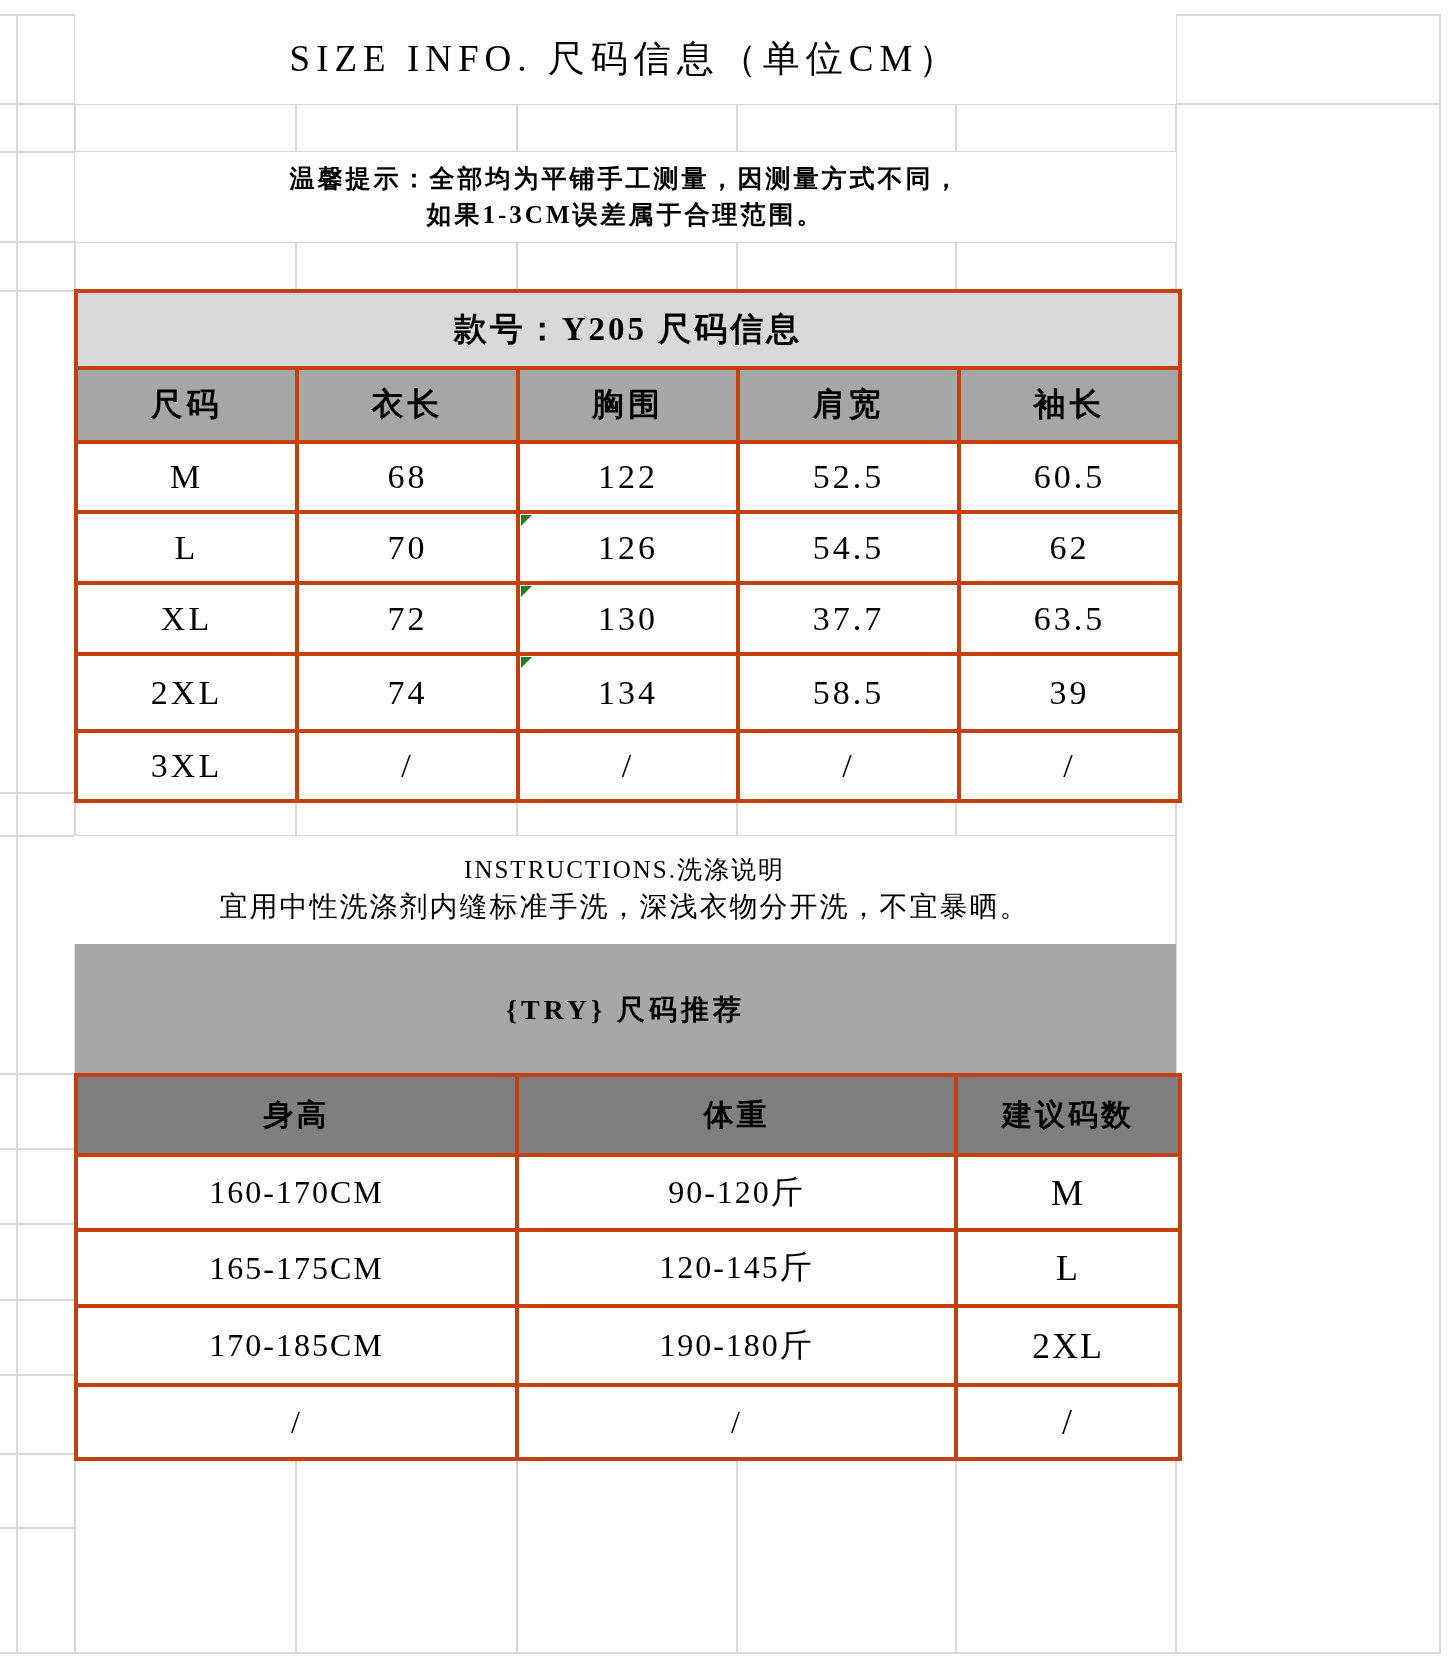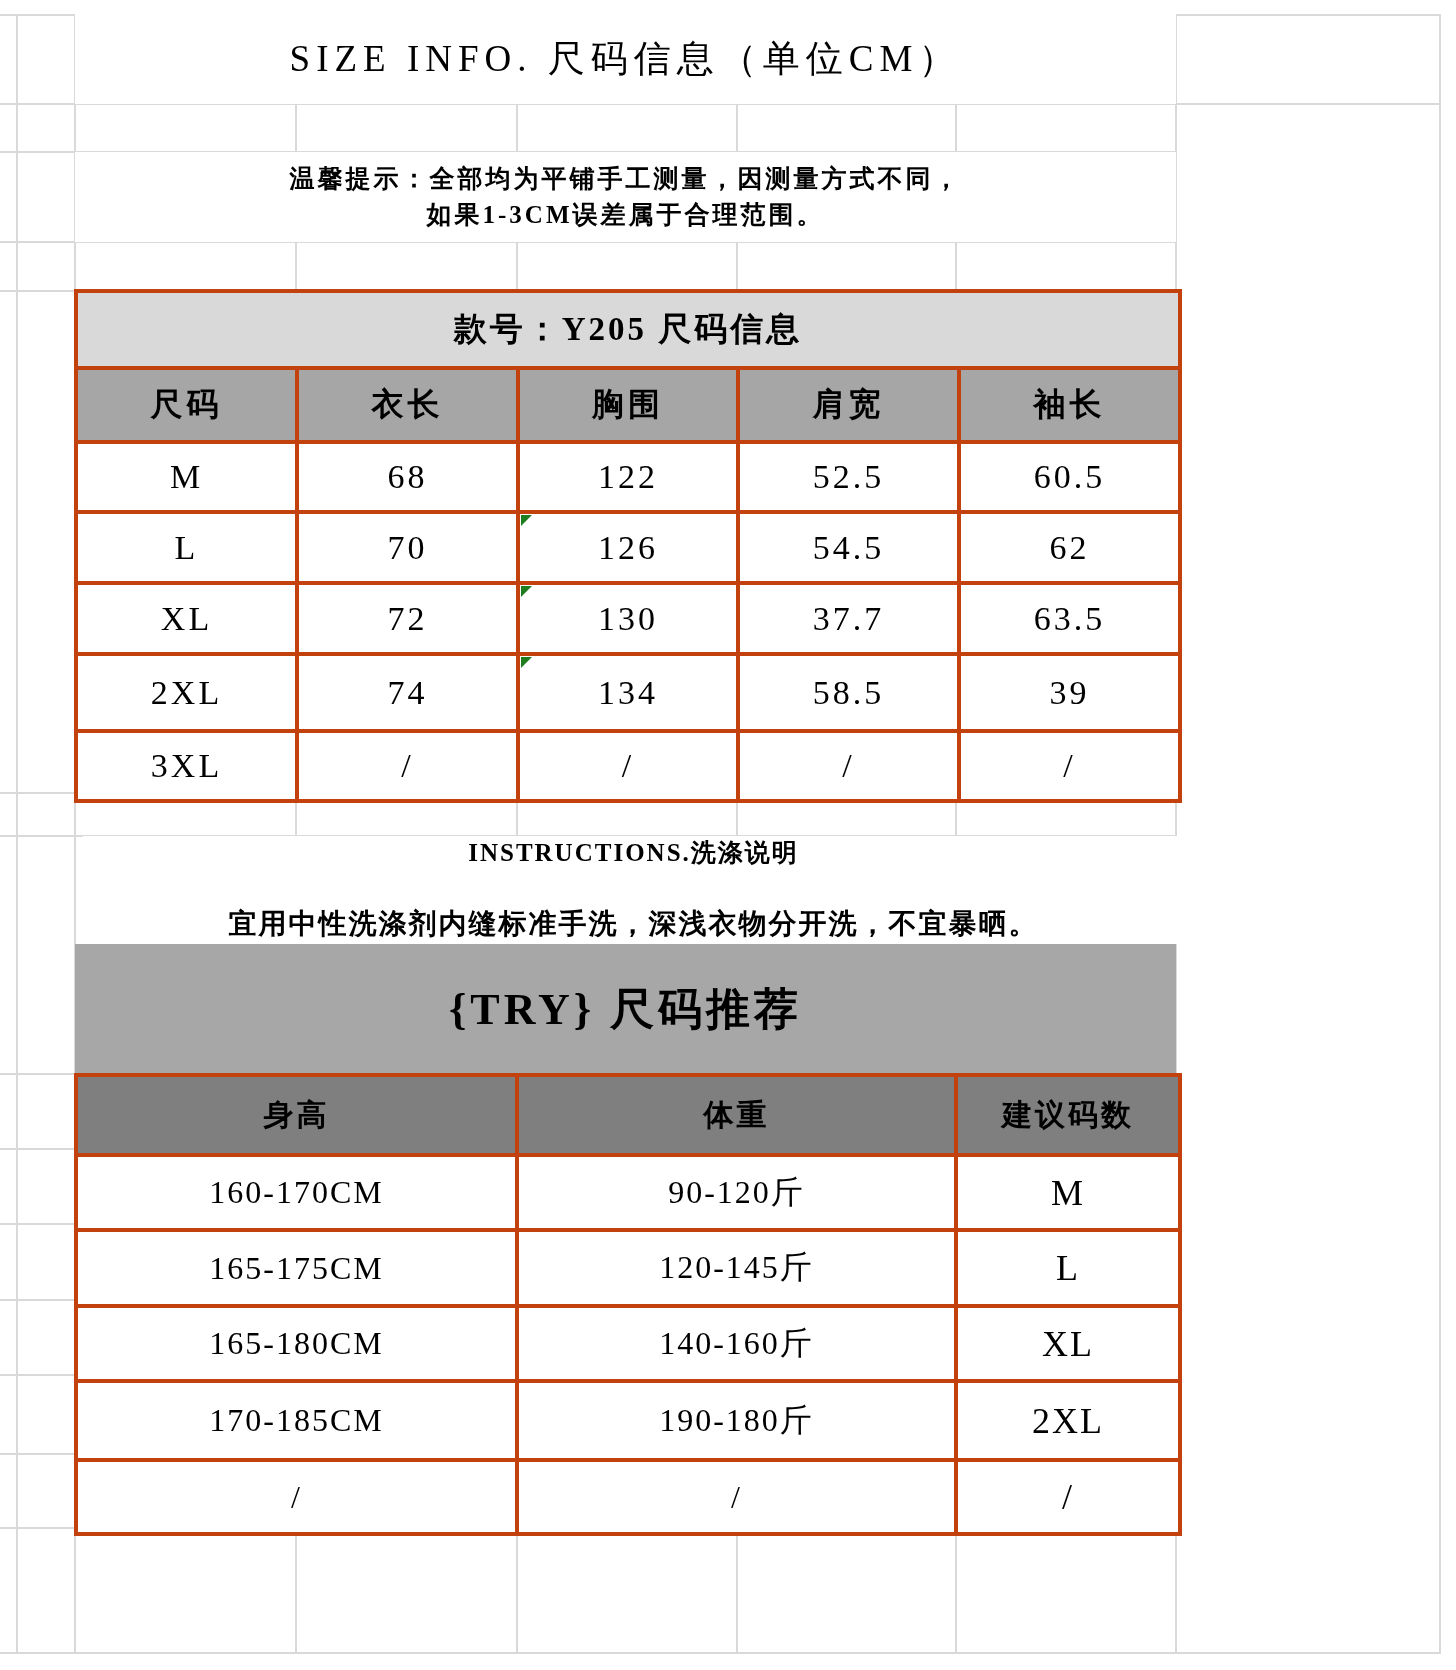--- a/index.html
+++ b/index.html
@@ -8,28 +8,28 @@
     font-family:"Liberation Serif","DejaVu Serif",serif;color:#000;padding-left:16px;
   }
   
   .gl{position:absolute;background:#d9d9d9;}
   .gl.h{height:2px;}
   .gl.v{width:2px;}
   
   .cell{position:absolute;background:#ffffff;display:flex;flex-direction:column;align-items:center;justify-content:center;text-align:center;}
   .title-cell{left:75px;top:14px;width:1101px;height:90px;font-size:37px;letter-spacing:6px;}
   .notice-cell{left:75px;top:152px;width:1101px;height:90px;font-size:25px;font-weight:bold;line-height:36px;letter-spacing:3px;}
-  .instructions-cell{left:83px;top:836px;width:1101px;height:108px;font-weight:bold;letter-spacing:2px;justify-content:space-between;}
+  .instructions-cell{left:74px;top:836px;width:1101px;height:108px;font-weight:normal;letter-spacing:2px;}
   .instructions-cell .l1{font-size:25px;line-height:34px;}
   .instructions-cell .l2{font-size:28px;line-height:40px;}
   
   .banner{
     position:absolute;left:75px;top:944px;width:1101px;height:131px;background:#a7a7a7;
     display:flex;align-items:center;justify-content:center;
-    font-size:44px;font-weight:bold;letter-spacing:4px;
+    font-size:28px;font-weight:bold;letter-spacing:4px;
   }
   
   table.blk{position:absolute;border-collapse:collapse;table-layout:fixed;}
   table.blk td{border:4px solid #c2410c;text-align:center;vertical-align:middle;padding:0;overflow:hidden;}
   #size-table{left:74px;top:289px;width:1104px;}
   #recommend-table{left:74px;top:1073px;width:1104px;}
   .caption-row td{background:#d9d9d9;font-size:33px;font-weight:bold;letter-spacing:3px;height:73px;}
   .size-head td{background:#a6a6a6;font-size:32px;font-weight:bold;letter-spacing:4px;height:70px;}
   .size-data td{font-size:34px;letter-spacing:3px;background:#fff;}
   .rec-head td{background:#7f7f7f;font-size:30px;font-weight:bold;letter-spacing:3px;height:76px;}
@@ -163,25 +163,20 @@
     <tr class="rec-data" style="height:75px;">
       <td>160-170CM</td>
       <td>90-120斤</td>
       <td class="big">M</td>
     </tr>
     <tr class="rec-data" style="height:76px;">
       <td>165-175CM</td>
       <td>120-145斤</td>
       <td class="big">L</td>
     </tr>
-    <tr class="rec-data" style="height:75px;">
-      <td>165-180CM</td>
-      <td>140-160斤</td>
-      <td class="big">XL</td>
-    </tr>
     <tr class="rec-data" style="height:79px;">
       <td>170-185CM</td>
       <td>190-180斤</td>
       <td class="big">2XL</td>
     </tr>
     <tr class="rec-data" style="height:74px;">
       <td>/</td>
       <td>/</td>
       <td class="big">/</td>
     </tr>

